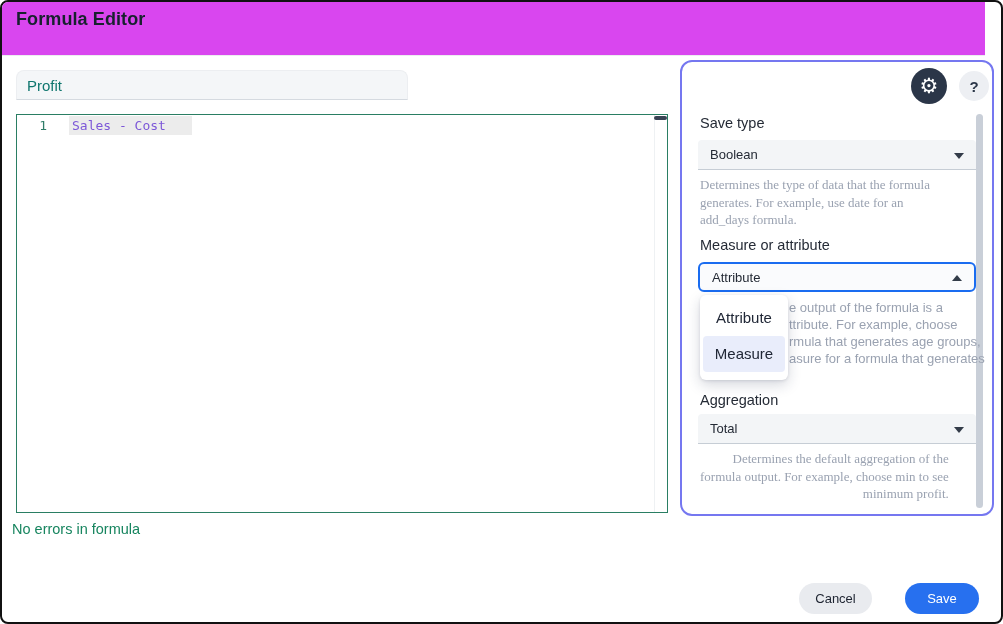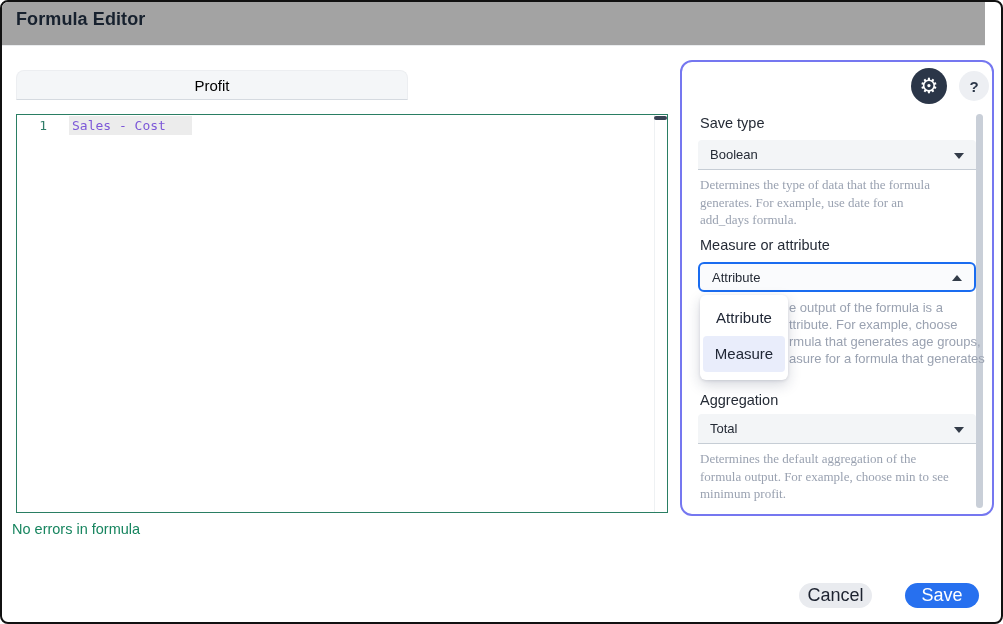--- a/index.html
+++ b/index.html
@@ -1,28 +1,28 @@
 <!DOCTYPE html>
 <html><head>
 <meta charset="utf-8">
 <style>
   * { margin:0; padding:0; box-sizing:border-box; }
   html,body { width:1003px; height:624px; background:#fff; font-family:"Liberation Sans", sans-serif; }
   .window { position:absolute; left:0; top:0; width:1003px; height:624px; background:#fff;
             border:2.5px solid #111; border-radius:8px; overflow:hidden; }
 
   
-  .header { position:absolute; left:0; top:0; right:16px; height:44px; background:#a3a3a3; border-bottom:1px solid #ebedef; }
+  .header { position:absolute; left:0; top:0; right:16px; height:54px; background:#d946ef; border-bottom:1px solid #ebedef; }
   .title  { position:absolute; left:14px; top:7px; font-size:18px; font-weight:bold; color:#17212e; letter-spacing:.1px; }
 
   
   .name-input { position:absolute; left:14px; top:68px; width:392px; height:30px;
                 background:#f4f6f8; border:1px solid #eceef1; border-bottom:1px solid #d5dae0;
-                border-radius:8px 8px 0 0; font-size:15px; color:#000000; padding:8px 10px;
-                font-family:"Liberation Sans", sans-serif; outline:none;text-align:center; }
+                border-radius:8px 8px 0 0; font-size:15px; color:#0f766e; padding:8px 10px;
+                font-family:"Liberation Sans", sans-serif; outline:none; }
 
   
   .editor { position:absolute; left:14px; top:112px; width:652px; height:399px;
             border:1.5px solid #2a7e63; background:#fff; }
   .gutter-num { position:absolute; left:0; top:3px; width:30px; text-align:right;
                 font-family:"DejaVu Sans Mono", monospace; font-size:13px; color:#2f7d68; }
   .code-line  { position:absolute; left:52px; top:1px;border-radius:9px; }
   .code-text  { display:inline-block; background:#ececec; padding:2px 26px 2px 3px;
                 font-family:"DejaVu Sans Mono", monospace; font-size:13px; color:#7c57d8; }
   .editor-vtrack { position:absolute; right:12px; top:0; bottom:0; width:1px; background:#eef1f3; }
@@ -59,22 +59,22 @@
   .menu-item.highlighted { background:#e9edfb; border-radius:4px; margin:0 3px; }
 
   
   .fragments { position:absolute; left:107px; top:237px; font-size:13px; line-height:17px; color:#9aa2b1; z-index:1; }
   .fragments div { white-space:nowrap; }
 
   .panel-scrollbar { position:absolute; left:294px; top:52px; width:7px; height:394px;
                      background:#c9cfd8; border-radius:4px; cursor:pointer; }
 
   
-  .btn { position:absolute; top:581px; height:25px; border:none; border-radius:17px;
-         font-size:18px; font-family:"Liberation Sans", sans-serif; cursor:pointer; }
+  .btn { position:absolute; top:581px; height:31px; border:none; border-radius:17px;
+         font-size:13px; font-family:"Liberation Sans", sans-serif; cursor:pointer; }
   .btn-cancel { left:797px; width:73px; background:#e9ebef; color:#1d2330; }
   .btn-save   { left:903px; width:74px; background:#2770ef; color:#ffffff; }
 </style>
 </head>
 <body>
 
 <div class="window">
 
   <div class="header">
     <div class="title">Formula Editor</div>
@@ -129,21 +129,21 @@
     <div class="menu">
       <div class="menu-item">Attribute</div>
       <div class="menu-item highlighted">Measure</div>
     </div>
 
     <div class="fld-label" style="top:330px;">Aggregation</div>
     <div class="select" style="top:352px;">
       <span>Total</span>
       <span class="caret down"></span>
     </div>
-    <div class="helper" style="top:388px;">
+    <div class="helper" style="top:388px;text-align:right;">
       <div>Determines the default aggregation of the</div>
       <div>formula output. For example, choose min to see</div>
       <div>minimum profit.</div>
     </div>
 
     <div class="panel-scrollbar"></div>
   </div>
 
   <button class="btn btn-cancel">Cancel</button>
   <button class="btn btn-save">Save</button>

